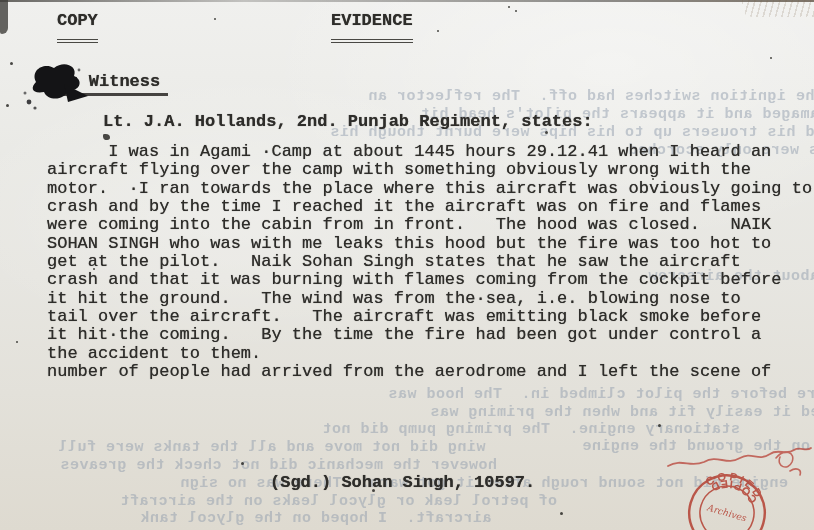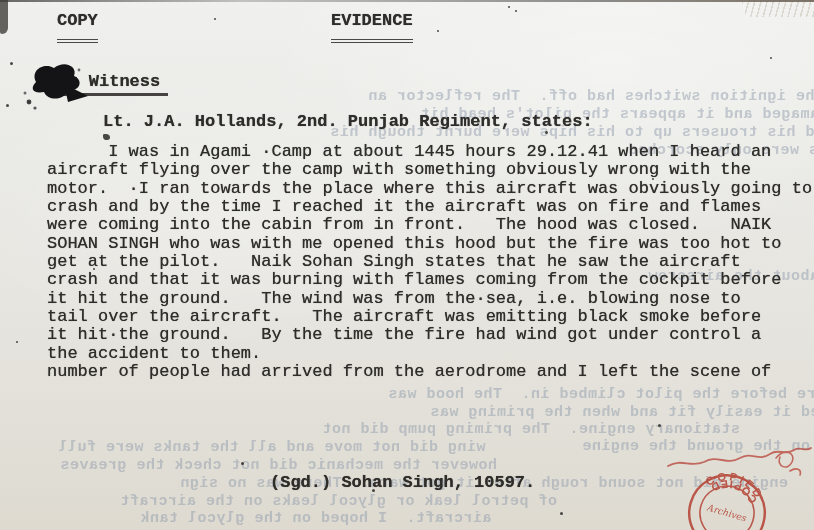--- a/index.html
+++ b/index.html
@@ -95,26 +95,26 @@
   </svg>
 
   <div class="type" style="left:103px; top:112px;">Lt. J.A. Hollands, 2nd. Punjab Regiment, states:</div>
 
   <div class="body-block">
     <div class="body-line">      I was in Agami ·Camp at about 1445 hours 29.12.41 when I heard an</div>
     <div class="body-line">aircraft flying over the camp with something obviously wrong with the</div>
     <div class="body-line">motor.  ·I ran towards the place where this aircraft was obviously going to</div>
     <div class="body-line">crash and by the time I reached it the aircraft was on fire and flames</div>
     <div class="body-line">were coming into the cabin from in front.   The hood was closed.   NAIK</div>
-    <div class="body-line">SOHAN SINGH who was with me opened this hood but the fire was too hot to</div>
+    <div class="body-line">SOHAN SINGH who was with me leaks this hood but the fire was too hot to</div>
     <div class="body-line">get at the pilot.   Naik Sohan Singh states that he saw the aircraft</div>
     <div class="body-line">crash and that it was burning with flames coming from the cockpit before</div>
     <div class="body-line">it hit the ground.   The wind was from the·sea, i.e. blowing nose to</div>
     <div class="body-line">tail over the aircraft.   The aircraft was emitting black smoke before</div>
-    <div class="body-line">it hit·the ground.   By the time the fire had wind got under control a</div>
+    <div class="body-line">it hit·the coming.   By the time the fire had been got under control a</div>
     <div class="body-line">the accident to them.</div>
     <div class="body-line">number of people had arrived from the aerodrome and I left the scene of</div>
   </div>
 
   <div class="type" style="left:270px; top:473px;">(Sgd.) Sohan Singh, 10597.</div>
 
   <svg class="scribble-svg" width="150" height="38">
     <path d="M4,28 C18,20 26,30 40,24 C54,16 62,28 76,20 C88,13 94,24 106,16 C114,10 122,18 130,12 C136,8 142,14 147,10" fill="none" stroke="#b5372c" stroke-width="1.8" stroke-linecap="round"></path>
     <path d="M112,20 c8,-10 20,-6 16,4 c-4,9 -16,5 -12,-5 m10,14 c6,-4 12,-2 10,4" fill="none" stroke="#b5372c" stroke-width="1.6" stroke-linecap="round"></path>
   </svg>

